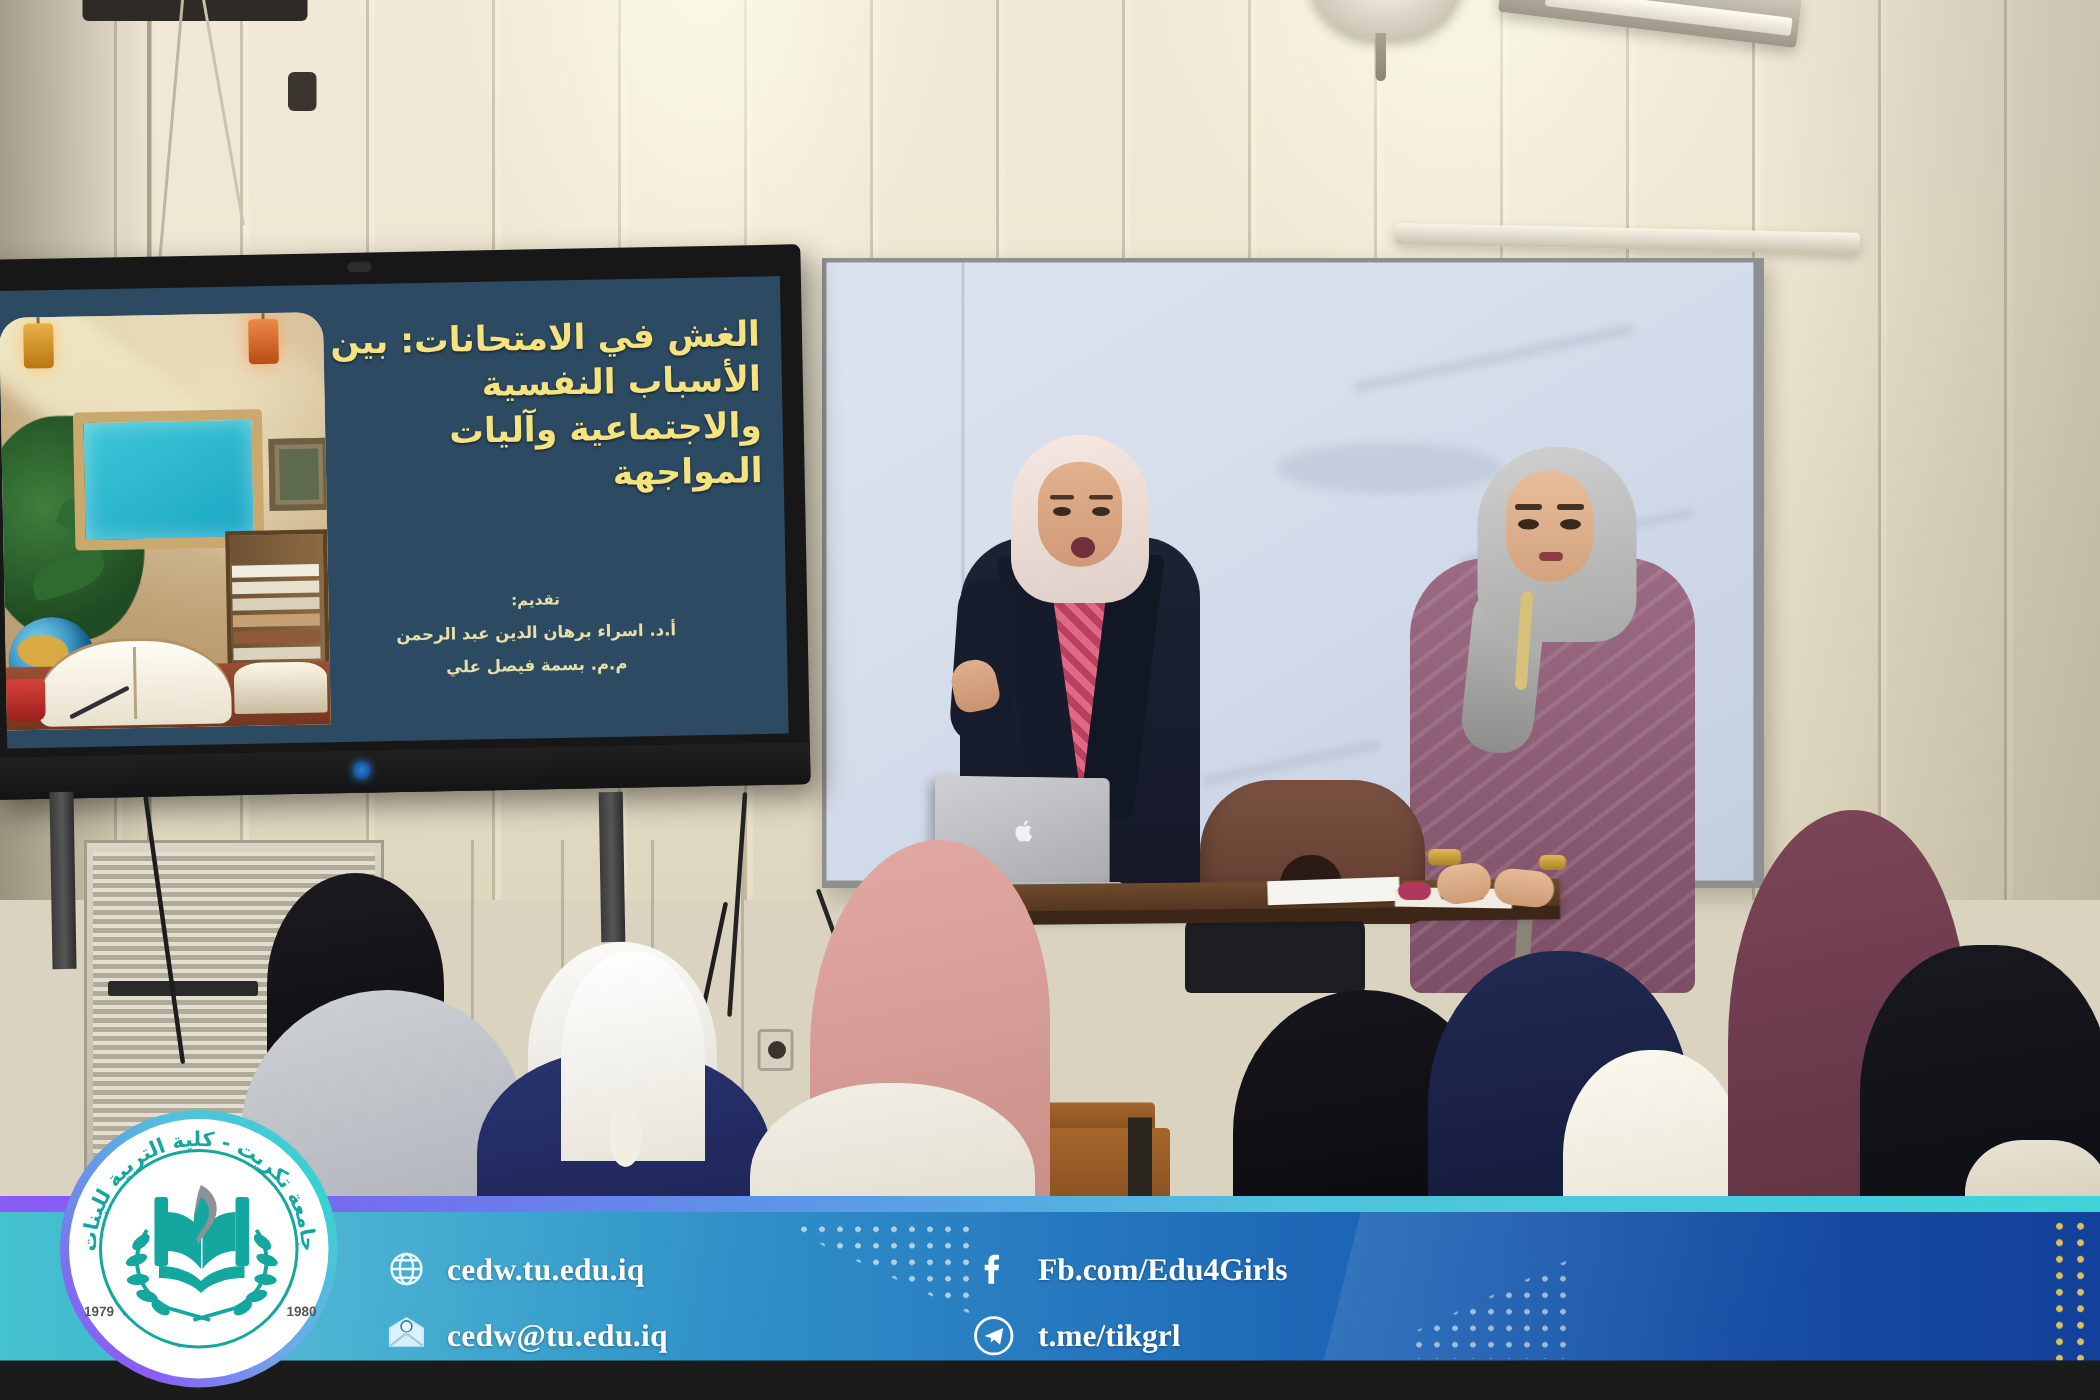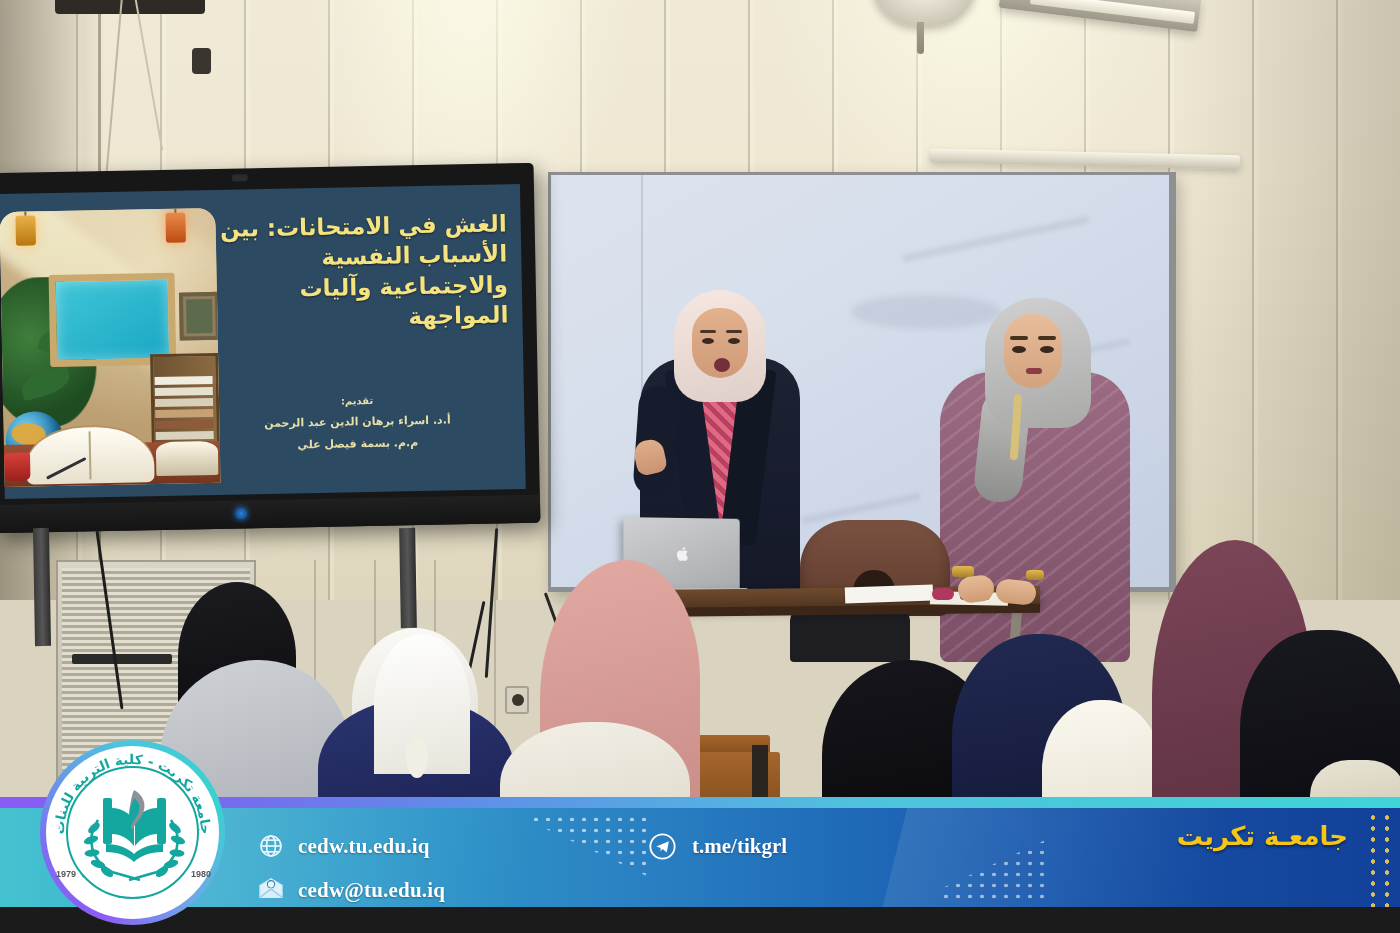--- a/index.html
+++ b/index.html
@@ -563,35 +563,42 @@
               <text x="13" y="9.2" font-size="5" fill="#2f7fa8" text-anchor="middle" font-family="DejaVu Sans">@</text>
             </svg>
           </span>
           <span class="contact-txt">cedw@tu.edu.iq</span>
         </div>
 
       </div>
 
       <div class="social-col">
 
+        <div class="social-row">
+          <span class="social-ico">
+            <svg viewBox="0 0 24 24" fill="#ffffff" width="26" height="26">
+              <path d="M15.6 3.2h-2.5c-2.4 0-3.9 1.6-3.9 4.1v2.1H6.9v3.4h2.3v8.2h3.5v-8.2h2.6l.4-3.4h-3v-1.8c0-.9.3-1.4 1.4-1.4h1.6V3.2z"></path>
+            </svg>
+          </span>
+          <span class="social-txt">Fb.com/Edu4Girls</span>
+        </div>
 
         <div class="social-row">
           <span class="social-ico">
             <svg viewBox="0 0 28 28" width="27" height="27">
               <circle cx="14" cy="14" r="12.6" fill="none" stroke="#ffffff" stroke-width="1.9"></circle>
               <path d="M7.6 14.1 L20.6 8.6 L18.4 20.2 L14.2 16.6 L11.9 18.8 L12.1 15.6 Z" fill="#ffffff"></path>
             </svg>
           </span>
           <span class="social-txt">t.me/tikgrl</span>
         </div>
 
       </div>
 
       <div class="brand">
-        <div class="brand-2">جامعـة تكريت</div>
       </div>
 
     </div>
   </div>
 
   <div class="seal">
     <div class="seal-ring"></div>
     <div class="seal-inner"></div>
 
     <svg class="seal-txt-ring" viewBox="0 0 173 173">

